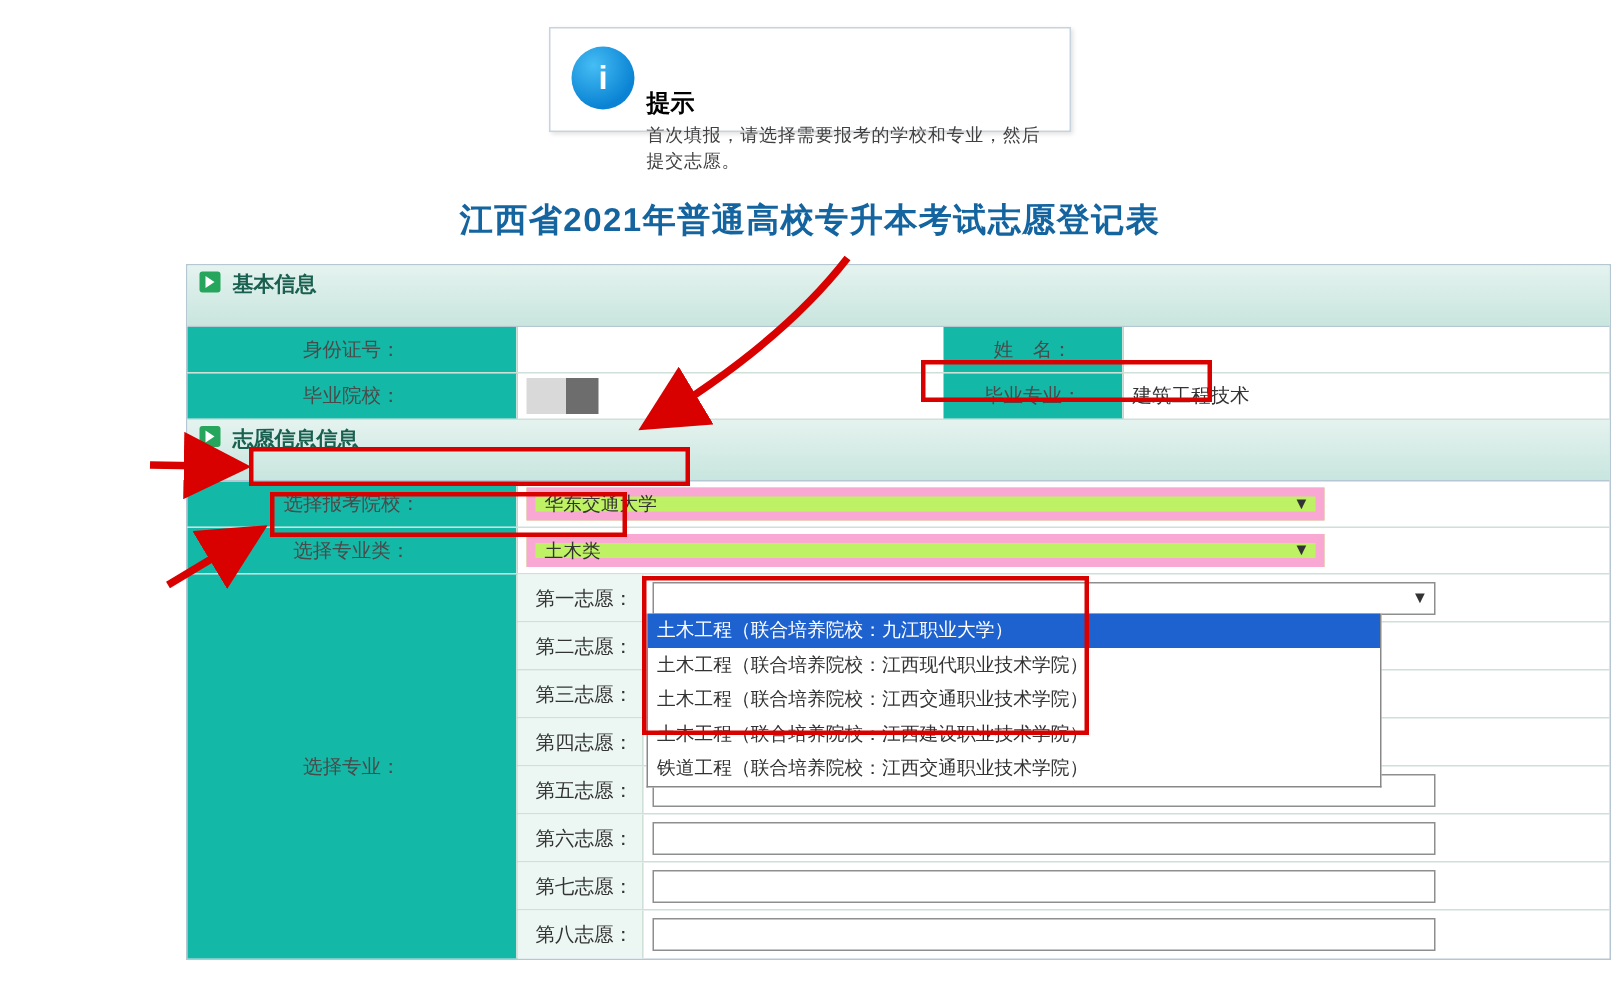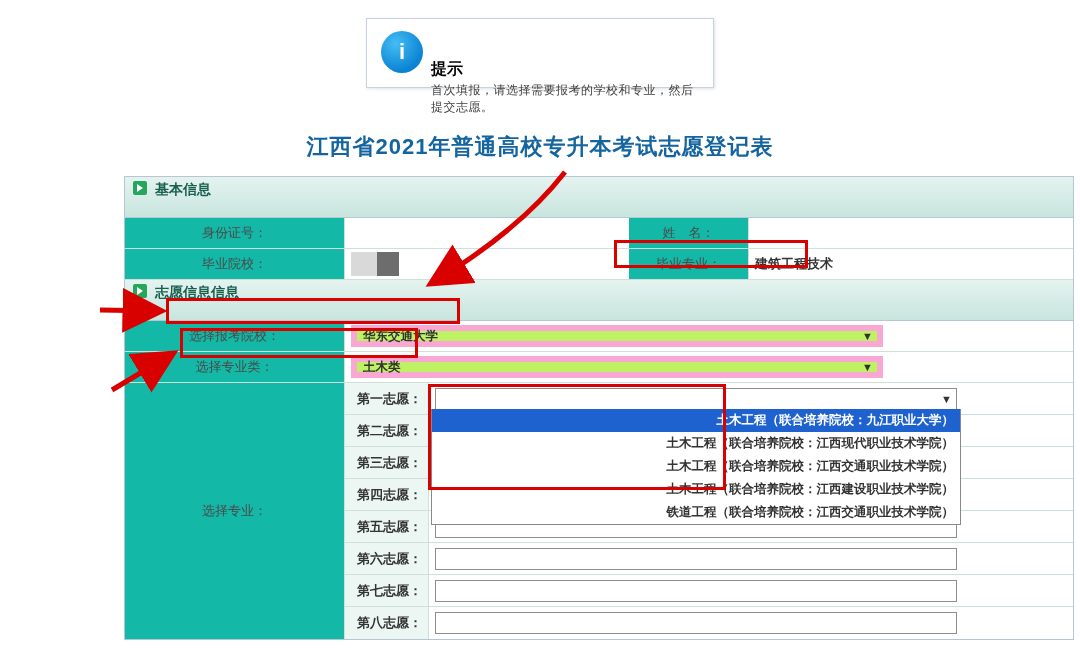--- a/index.html
+++ b/index.html
@@ -52,21 +52,21 @@
     .row { display: flex; border-bottom: 1px solid #cfe0d9; }
     .row:last-child { border-bottom: 0; }
     .cell-lbl {
       width: 220px; min-height: 30px; text-align: center;
       background: #14b8a6; color: #4a4a4a; font-size: 13px;
       display: flex; align-items: center; justify-content: center;
       border-right: 1px solid #cfe0d9;
     }
     .cell-val {
       min-height: 30px; display: flex; align-items: center;
-      padding: 0 6px; font-size: 13px; color: #333; font-weight: bold;
+      padding: 0 6px; font-size: 13px; color: #333;
     }
 
     
     .bi .cell-val.id { width: 284px; }
     .bi .cell-lbl.name { width: 120px; }
     .bi .cell-val.name { flex: 1; }
     .bi .cell-val.school { width: 284px; }
     .bi .cell-lbl.major { width: 120px; }
     .bi .cell-val.major { flex: 1; }
 
@@ -78,34 +78,34 @@
     
     .vr .cell-val.sel { flex: 1; }
     .select {
       width: 532px; height: 22px; border: 6px solid #f9a8d4;
       display: flex; align-items: center; justify-content: space-between;
       padding: 0 4px 0 6px; font-size: 12.5px; background: #bef264;
     }
     .select .caret { font-size: 11px; color: #333; }
 
     
-    .sub-row { display: flex; border-bottom: 1px solid #cfe0d9; min-height: 32px; text-align: right; }
+    .sub-row { display: flex; border-bottom: 1px solid #cfe0d9; min-height: 32px; }
     .sub-lbl {
       width: 84px; background: #ecf7f3; display:flex; align-items:center;
       justify-content: flex-end; padding-right: 6px; font-size: 13px;
       border-right: 1px solid #cfe0d9;
     }
     .sub-val { flex: 1; display:flex; align-items:center; padding: 4px 6px; position: relative; }
     .choice-input {
       width: 522px; height: 22px; border: 1px solid #8e8e8e;
       display:flex; align-items:center; justify-content:flex-end; padding-right:4px; font-size: 11px;
     }
 
     .dropdown {
-      position: absolute; left: 2px; top: 25px; width: 530px;
+      position: absolute; left: 2px; top: 25px; width: 490px;
       border: 1px solid #888; border-top: 0; background: #fff; z-index: 50;
       font-size: 12.5px; color: #333;
     }
     .dropdown .opt { padding: 3px 6px; }
     .dropdown .opt.sel { background: #1e62d0; color: #fff; }
 
     
     .red-rect { position:absolute; border: 3px solid #d90000; pointer-events:none; z-index:80; }
 
     

